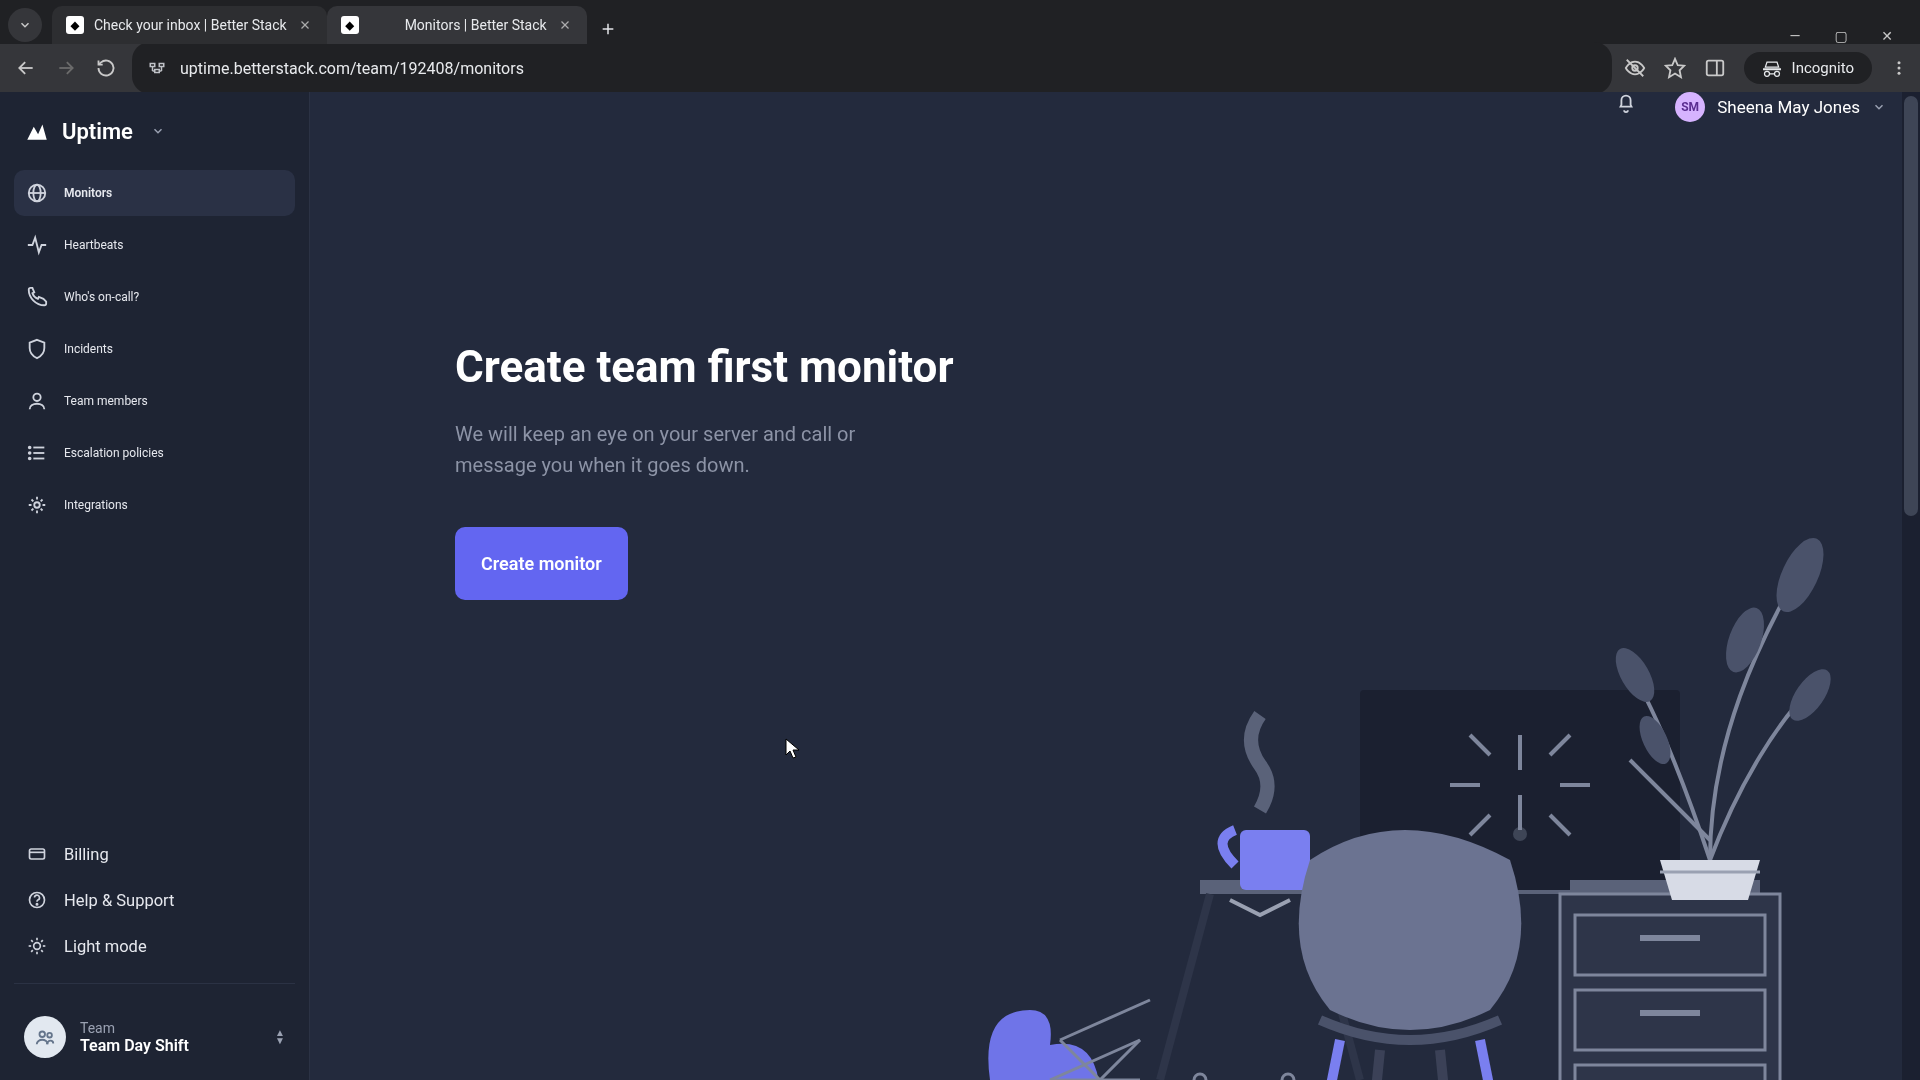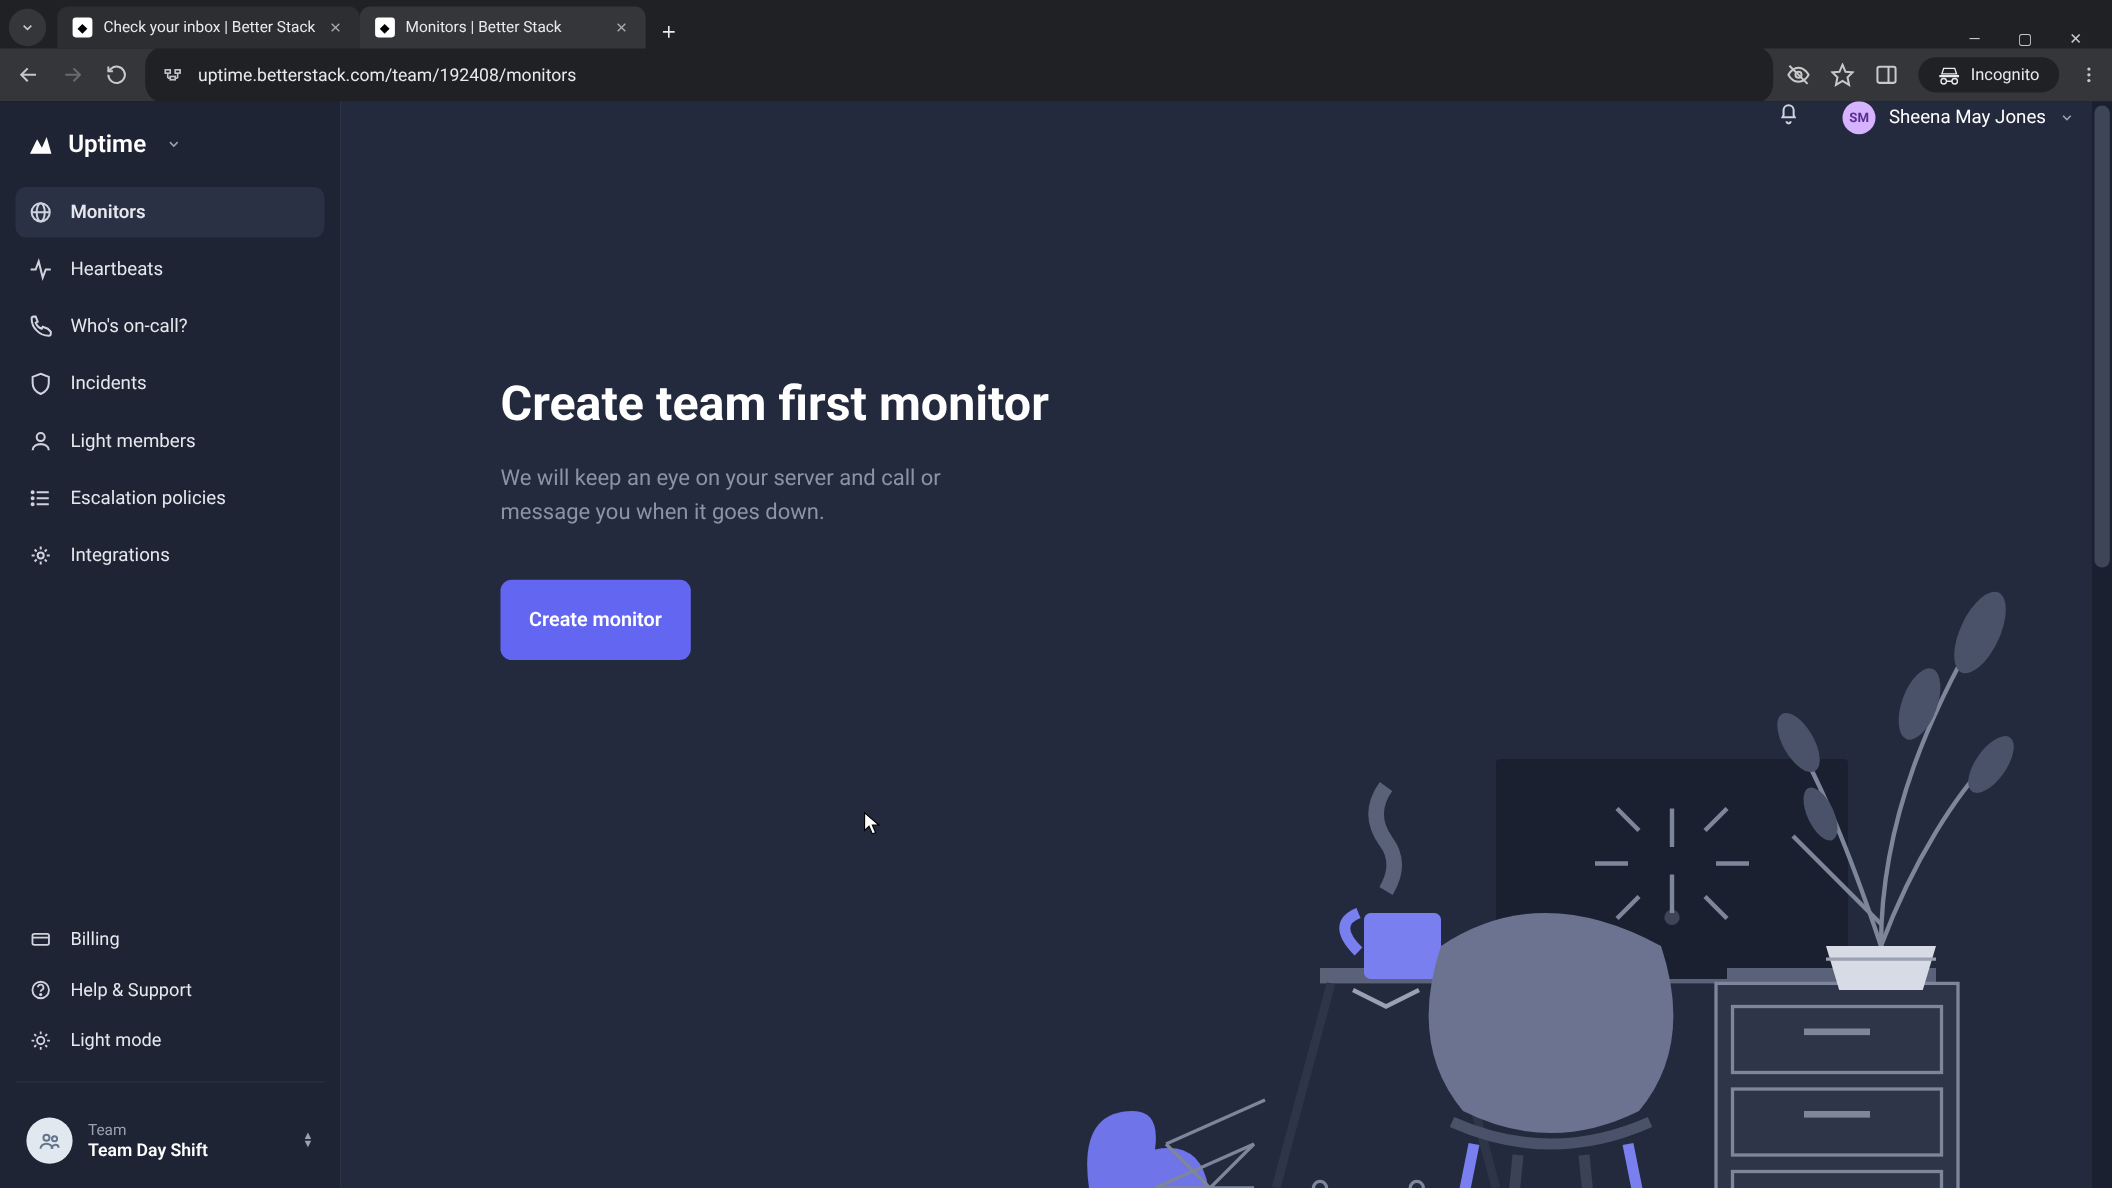--- a/index.html
+++ b/index.html
@@ -4,21 +4,21 @@
 <style>
 * { margin:0; padding:0; box-sizing:border-box; font-family:-apple-system,BlinkMacSystemFont,"Segoe UI",Roboto,sans-serif; }
 html,body { width:1920px; height:1080px; overflow:hidden; background:#202124; }
 
 
 .browser-top { background:#202124; }
 .tab-strip { display:flex; align-items:flex-end; height:44px; padding-left:8px; gap:0; background:#202124; }
 .search-tabs { width:34px; height:34px; border-radius:50%; background:#35363a; display:flex; align-items:center; justify-content:center; margin-right:10px; margin-bottom:2px; }
 .tab { display:flex; align-items:center; gap:10px; height:38px; padding:0 14px; border-radius:10px 10px 0 0; min-width:260px; max-width:320px; font-size:14px; color:#e8eaed; position:relative; }
 .tab .favicon { width:18px; height:18px; background:#fff; border-radius:3px; display:flex; align-items:center; justify-content:center; font-size:11px; color:#000; font-weight:bold; }
-.tab .title { flex:1; white-space:nowrap; overflow:hidden; text-overflow:ellipsis; }
+.tab .title { flex:1; white-space:nowrap; overflow:hidden; text-overflow:ellipsis;text-align:right; }
 .tab .close { width:16px; height:16px; display:flex; align-items:center; justify-content:center; opacity:.8; }
 .tab.inactive { background:#2d2e31; }
 .tab.active { background:#35363a; }
 .new-tab { width:30px; height:30px; display:flex; align-items:center; justify-content:center; color:#e8eaed; font-size:18px; margin-left:6px; border-radius:50%; }
 .window-controls { margin-left:auto; display:flex; align-items:center; gap:28px; padding-right:24px; color:#c7c7c7; font-size:14px; }
 .window-controls span { width:18px; text-align:center; }
 
 .toolbar { display:flex; align-items:center; height:48px; background:#35363a; padding:0 12px; gap:12px; }
 .nav-btn { width:28px; height:28px; display:flex; align-items:center; justify-content:center; color:#c9c9c9; }
 .nav-btn.disabled { color:#6b6b6b; }
@@ -28,21 +28,21 @@
 .incognito-pill { display:flex; align-items:center; gap:10px; background:#202124; border-radius:20px; padding:6px 18px; font-size:15px; color:#e8eaed; }
 
 
 .app { display:flex; height:calc(1080px - 44px - 48px); background:#1e2433; color:#e5e7eb; }
 .sidebar { width:310px; background:#1e2433; border-right:1px solid #2b3244; display:flex; flex-direction:column; padding:22px 14px 14px; }
 .brand { display:flex; align-items:center; gap:12px; padding:4px 10px 26px; }
 .brand .logo { width:26px; height:26px; }
 .brand .name { font-size:22px; font-weight:600; color:#fff; }
 .brand .chev { margin-left:6px; color:#9aa1b2; }
 .nav { display:flex; flex-direction:column; gap:6px; }
-.nav-item { display:flex; align-items:center; gap:16px; padding:12px 12px; border-radius:10px; font-size:17px; color:#e6e8ee; cursor:pointer; }
+.nav-item { display:flex; align-items:center; gap:16px; padding:12px 12px; border-radius:10px; font-size:12px; color:#e6e8ee; cursor:pointer; }
 .nav-item.active { background:#2a3145; font-weight:600; }
 .nav-item .ico { width:22px; height:22px; display:flex; align-items:center; justify-content:center; color:#cfd3dd; }
 .sidebar .spacer { flex:1; }
 .sec-nav { display:flex; flex-direction:column; gap:0; margin-top:10px; }
 .sec-nav .nav-item { font-size:16.5px; }
 .team-switch { display:flex; align-items:center; gap:14px; border-top:1px solid #2b3244; margin-top:14px; padding:32px 10px 8px; }
 .team-switch .avatar { width:42px; height:42px; border-radius:50%; background:#e2e8f0; display:flex; align-items:center; justify-content:center; font-size:18px; }
 .team-switch .meta .lbl { font-size:14px; color:#9aa1b2; }
 .team-switch .meta .val { font-size:16px; font-weight:600; color:#fff; }
 .team-switch .sort { margin-left:auto; color:#9aa1b2; display:flex; flex-direction:column; line-height:8px; font-size:10px; }
@@ -225,21 +225,21 @@
           </span>
         <span>Incidents</span>
       </div>
       <div class="nav-item">
         <span class="ico">
             <svg width="22" height="22" viewBox="0 0 24 24" fill="none" stroke="currentColor" stroke-width="2">
               <circle cx="12" cy="8" r="4"></circle>
               <path d="M4 21c0-4 4-6 8-6s8 2 8 6"></path>
             </svg>
           </span>
-        <span>Light members</span>
+        <span>Team members</span>
       </div>
       <div class="nav-item">
         <span class="ico">
             <svg width="22" height="22" viewBox="0 0 24 24" fill="none" stroke="currentColor" stroke-width="2">
               <line x1="8" y1="6" x2="20" y2="6"></line>
               <line x1="8" y1="12" x2="20" y2="12"></line>
               <line x1="8" y1="18" x2="20" y2="18"></line>
               <circle cx="4" cy="6" r="1"></circle>
               <circle cx="4" cy="12" r="1"></circle>
               <circle cx="4" cy="18" r="1"></circle>

